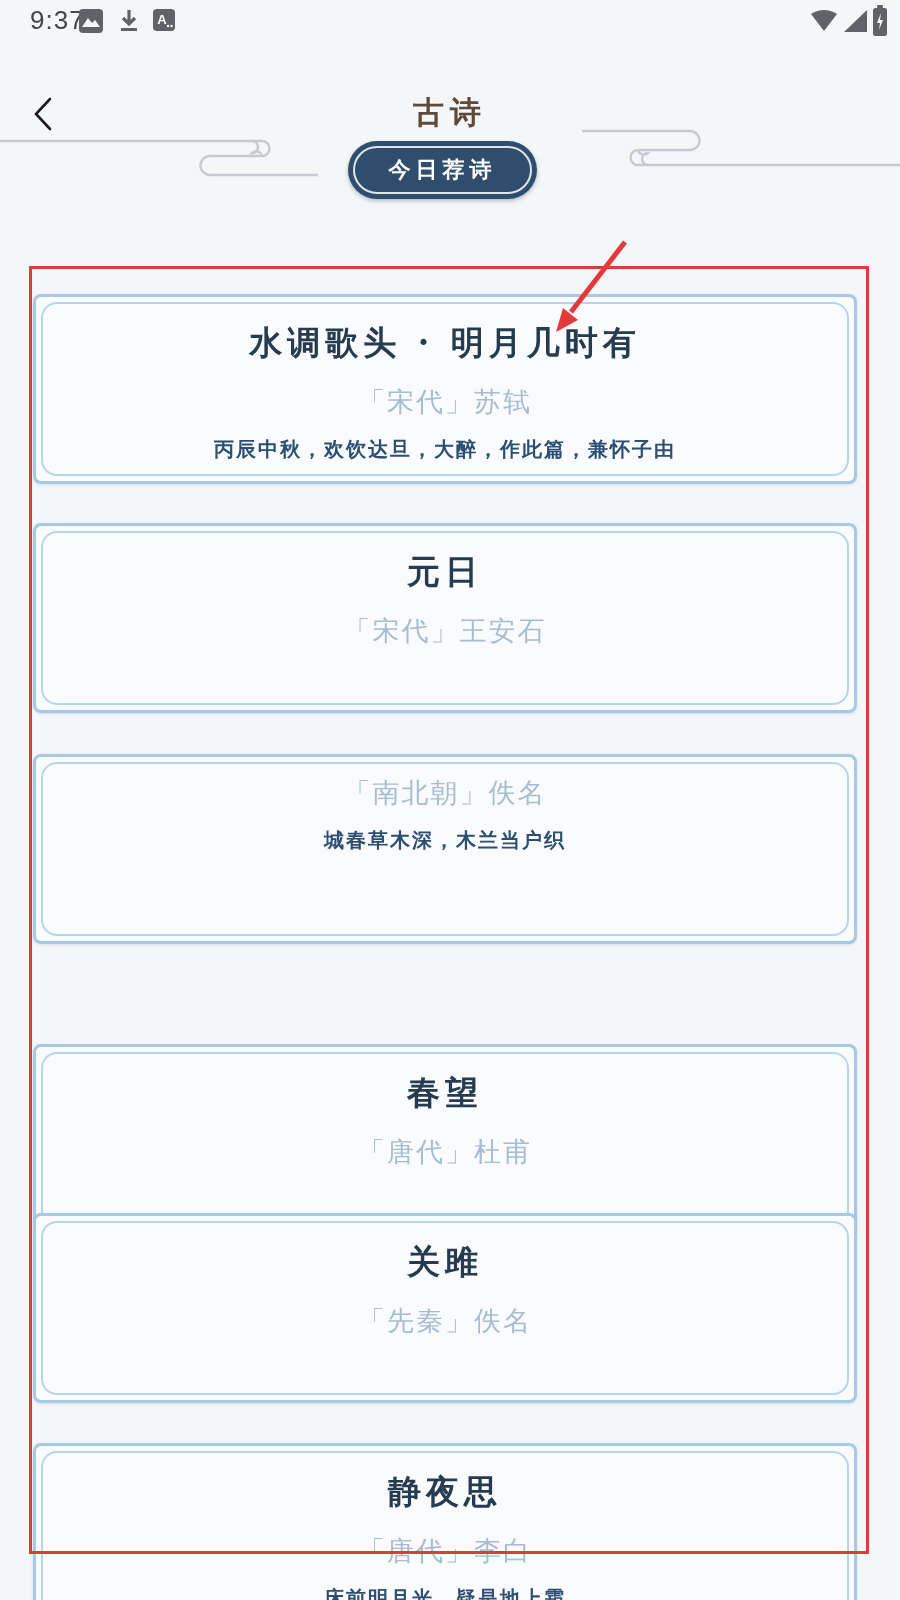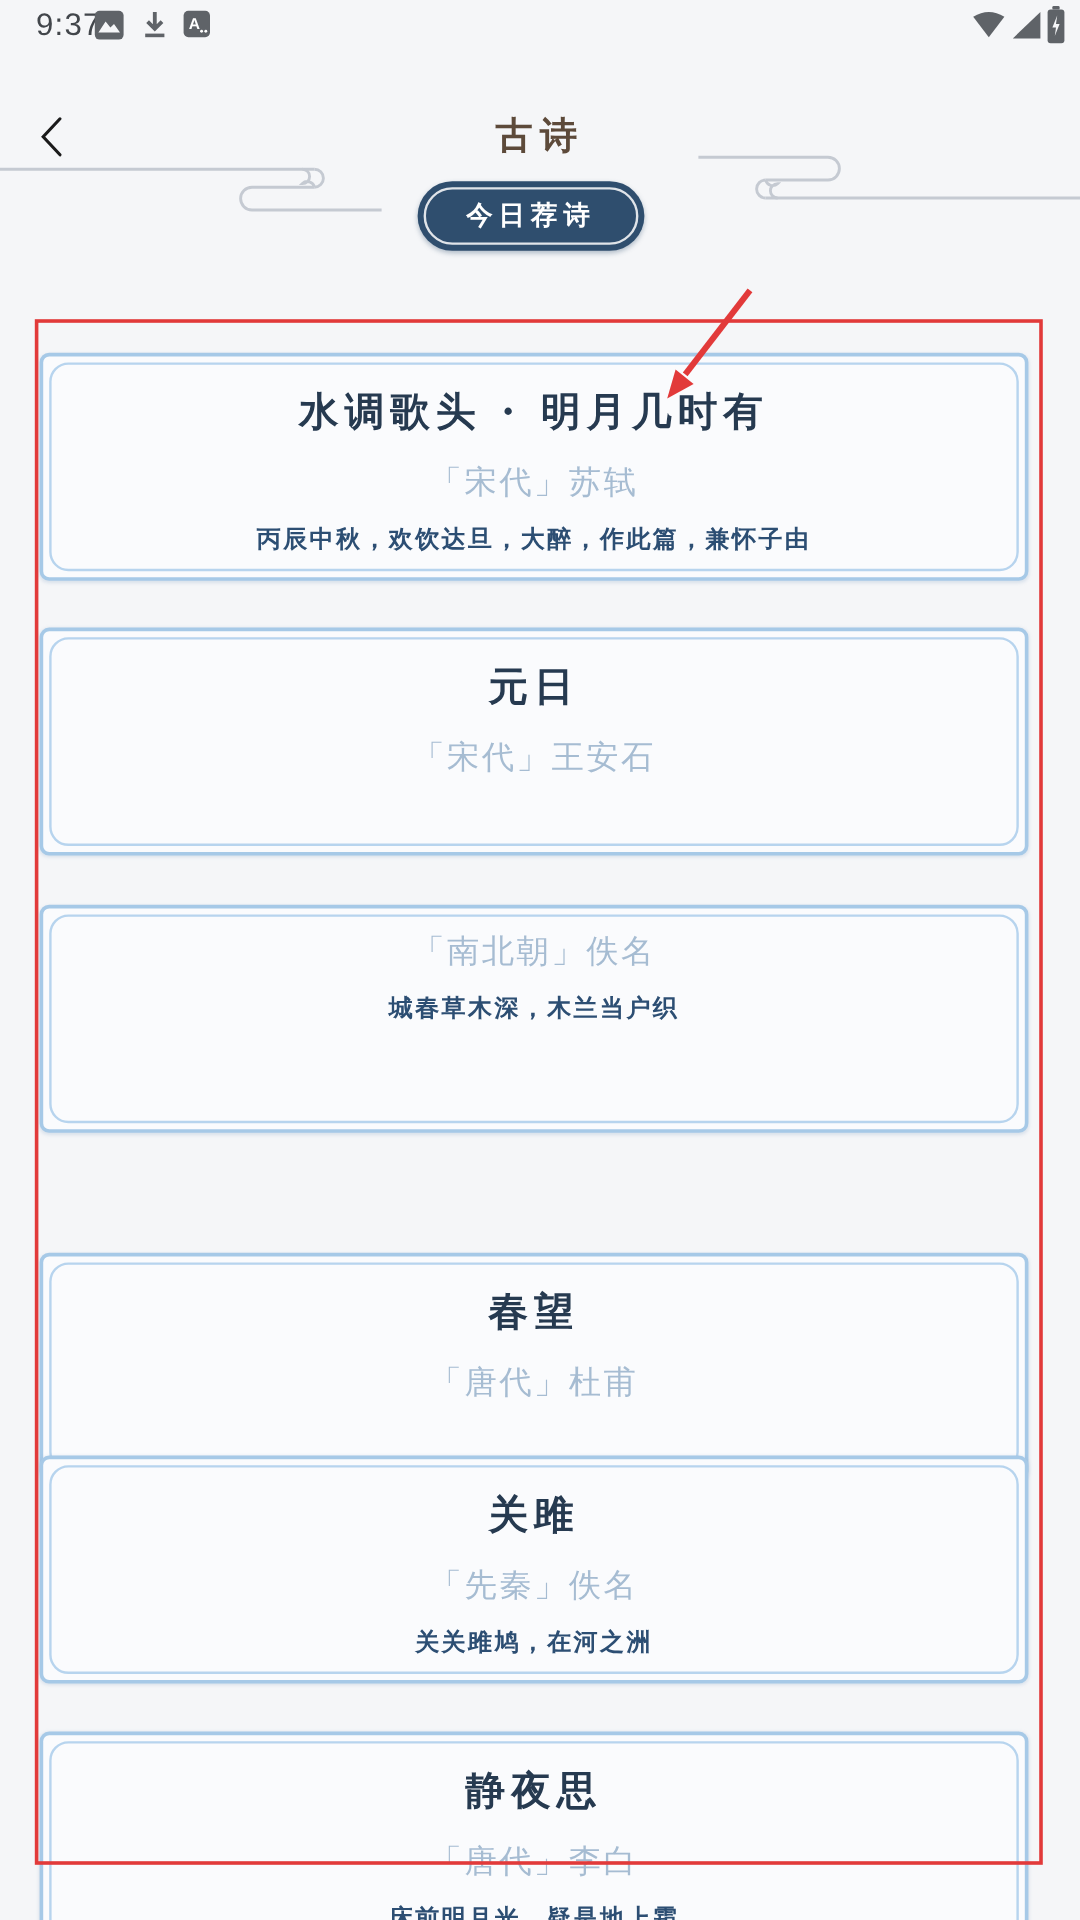--- a/index.html
+++ b/index.html
@@ -22,21 +22,20 @@
   }
   
   .cloud{position:absolute;top:128px;width:330px;height:50px;}
   .cloud.left{left:0;}
   .cloud.right{left:570px;transform:rotate(180deg);}
   .recommend-btn{
     position:absolute;left:348px;top:141px;width:189px;height:58px;
     background:#2f4e6e;border-radius:30px;cursor:pointer;
     display:flex;align-items:center;justify-content:center;
     box-shadow:0 2px 4px rgba(47,78,110,.35);
-    margin-top:10px;
   }
   .recommend-btn::before{
     content:"";position:absolute;inset:5px;border:2px solid rgba(255,255,255,.85);
     border-radius:24px;pointer-events:none;
   }
   .recommend-btn span{
     color:#ffffff;font-size:22px;letter-spacing:5px;
     font-family:"DejaVu Serif","Liberation Serif",serif;font-weight:700;
   }
   
@@ -148,21 +147,20 @@
 </div>
 
 <div class="card" style="top:1044px">
   <div class="poem-title">春望</div>
   <div class="poem-author">「唐代」杜甫</div>
 </div>
 
 <div class="card" style="top:1213px">
   <div class="poem-title">关雎</div>
   <div class="poem-author">「先秦」佚名</div>
-  <div class="poem-line">关关雎鸠，在河之洲</div>
 </div>
 
 <div class="card" style="top:1443px">
   <div class="poem-title">静夜思</div>
   <div class="poem-author">「唐代」李白</div>
   <div class="poem-line">床前明月光，疑是地上霜</div>
 </div>
 
 <div class="anno-rect"></div>
 <svg class="anno-arrow" width="110" height="110" viewBox="0 0 110 110">

